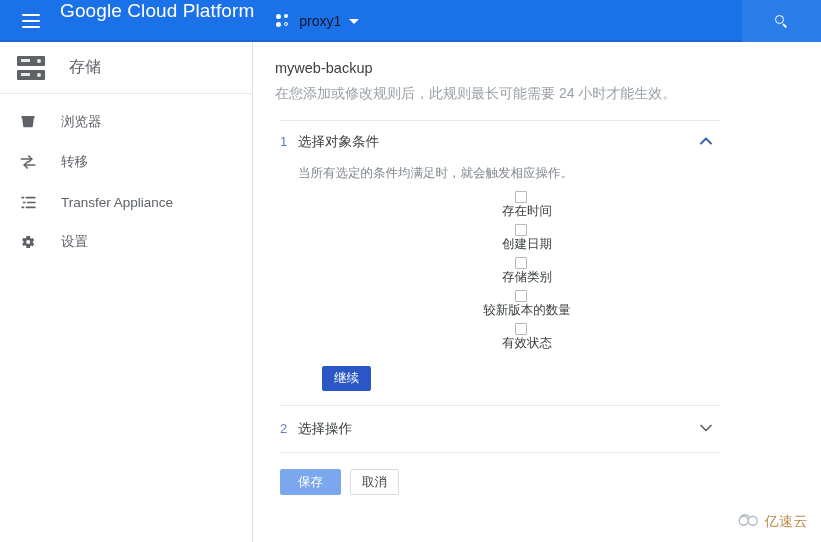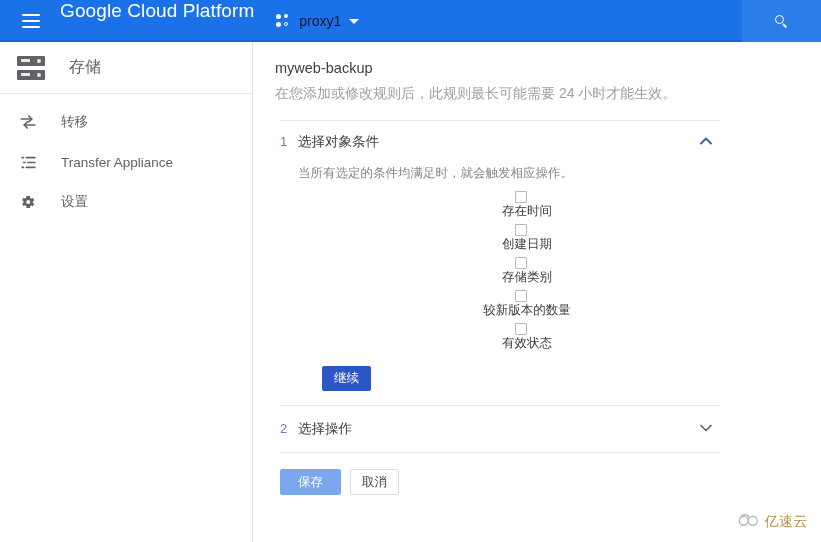--- a/index.html
+++ b/index.html
@@ -354,20 +354,29 @@
     <div class="nav-header">
       <div class="storage-icon">
         <div class="bar"></div>
         <div class="bar"></div>
       </div>
       <div class="title">存储</div>
     </div>
 
     <div class="nav-list">
 
+      <div class="nav-item">
+        <div class="nav-ico">
+          <svg width="16" height="16" viewBox="0 0 24 24" fill="#5f6368">
+            <path d="M3 5h18l-1.8 13.2A2 2 0 0 1 17.2 20H6.8a2 2 0 0 1-2-1.8L3 5z"></path>
+            <rect x="2" y="3" width="20" height="3" rx="1"></rect>
+          </svg>
+        </div>
+        <div class="nav-label">浏览器</div>
+      </div>
 
       <div class="nav-item">
         <div class="nav-ico">
           <svg width="18" height="18" viewBox="0 0 24 24" fill="none" stroke="#5f6368" stroke-width="2.2" stroke-linecap="round" stroke-linejoin="round">
             <path d="M3 8h14"></path>
               <path d="M13 4l4 4-4 4"></path>
             <path d="M21 16H7"></path>
               <path d="M11 12l-4 4 4 4"></path>
           </svg>
         </div>

